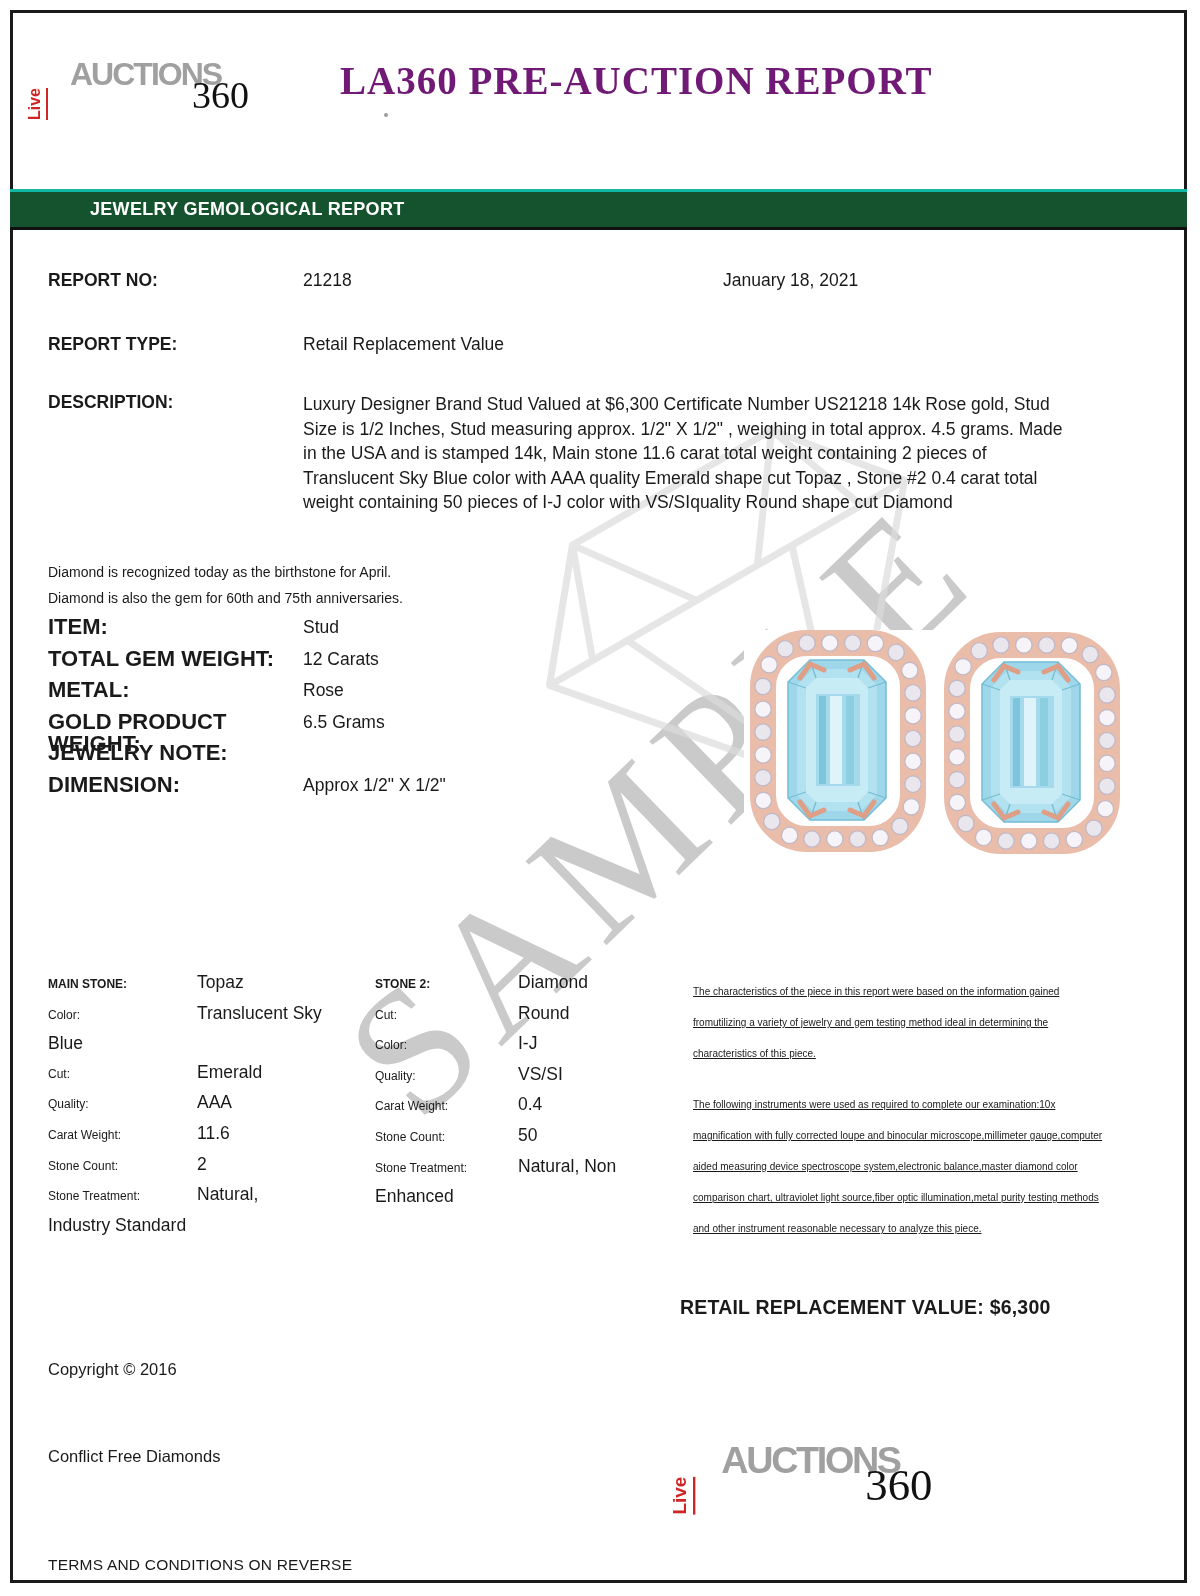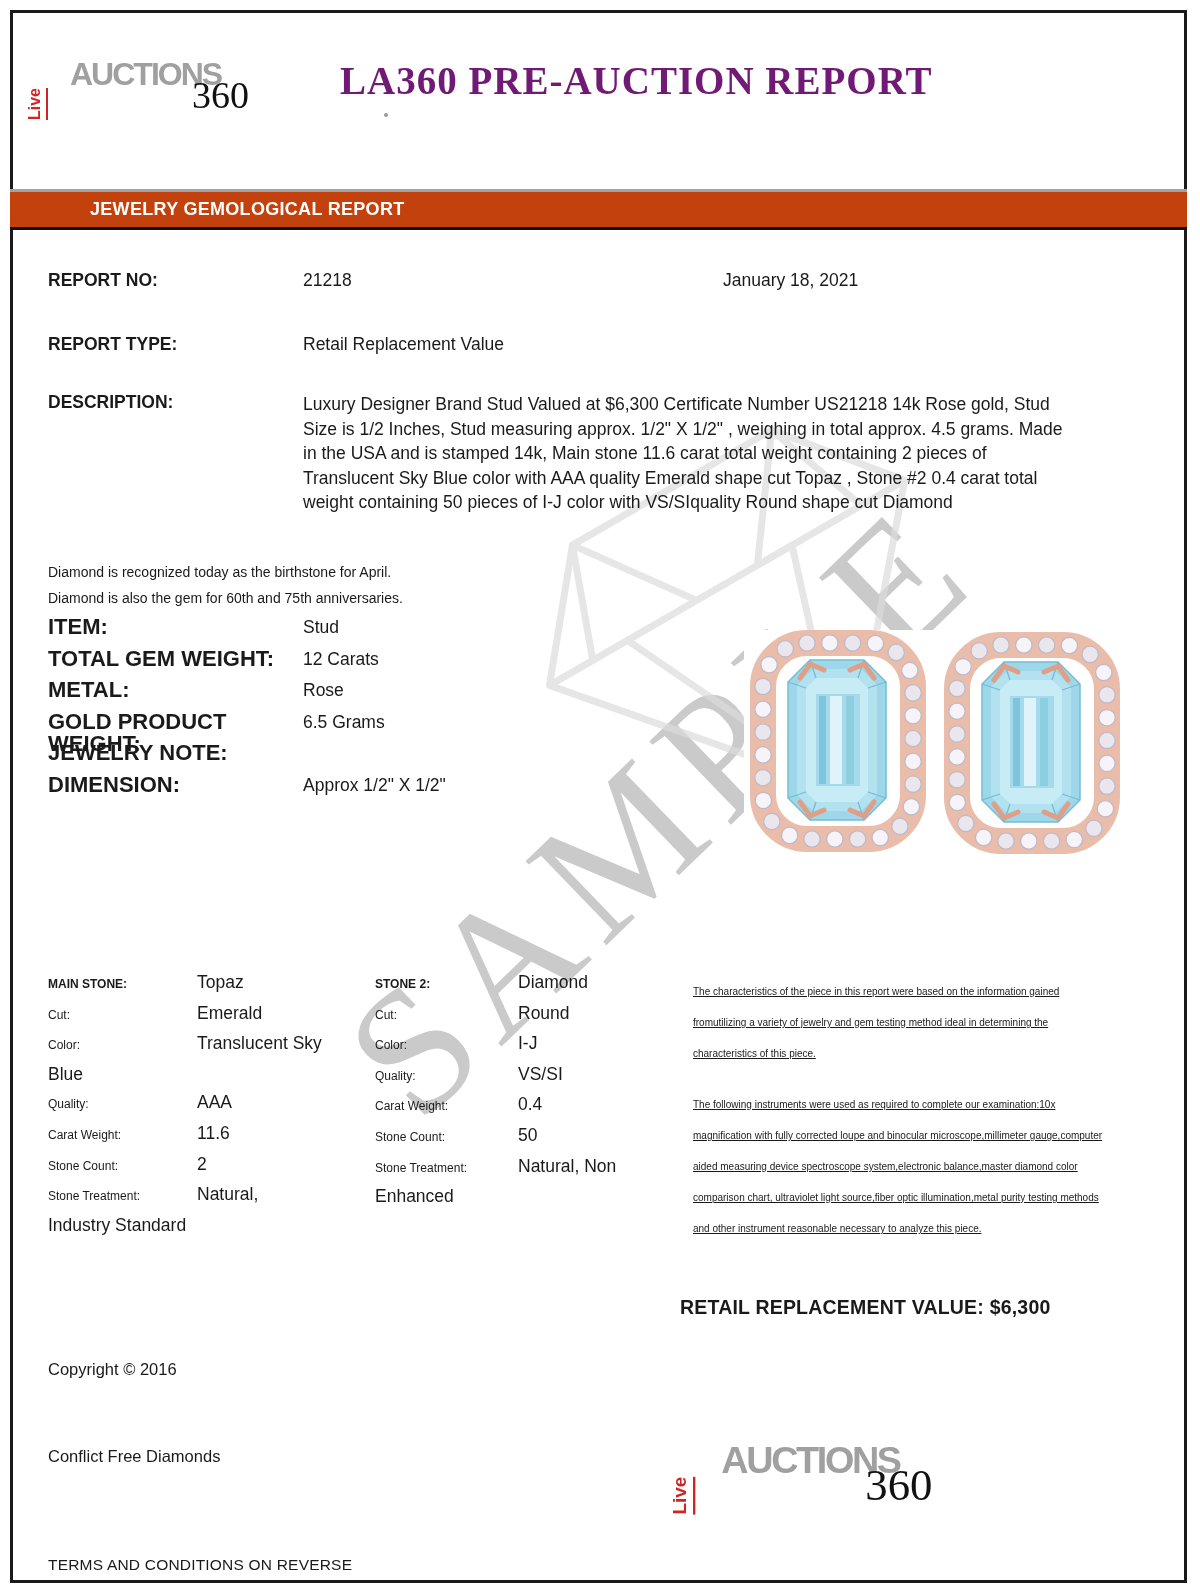--- a/index.html
+++ b/index.html
@@ -24,21 +24,21 @@
     letter-spacing:-2px;line-height:1;}
   .logo .n360{position:absolute;left:146px;top:26px;font-family:"Liberation Serif",serif;
     font-size:38px;color:#111;line-height:1;}
   .logo-top{left:46px;top:50px;z-index:1;}
   .logo-bottom{left:693px;top:1432px;transform:scale(1.18);transform-origin:top left;z-index:1;}
   .doc-title{position:absolute;left:340px;top:58px;font-family:"Liberation Serif",serif;
     font-size:39px;font-weight:600;color:#701a75;letter-spacing:1px;z-index:1;}
   .title-dot{position:absolute;left:384px;top:113px;width:4px;height:4px;background:#9a9a9a;border-radius:50%;z-index:1;}
 
   .banner{position:absolute;left:10px;top:189px;width:1177px;height:41px;box-sizing:border-box;
-    background:#c2410c;border-top:3px solid #a3a3a3;border-bottom:3px solid #101010;
+    background:#14532d;border-top:3px solid #14b8a6;border-bottom:3px solid #101010;
     display:flex;align-items:center;padding-left:80px;z-index:2;}
   .banner span{color:#ffffff;font-weight:700;font-size:18px;letter-spacing:.3px;}
 
   
   .lbl{font-weight:700;font-size:17.5px;}
   .val{font-size:17.5px;}
   .abs{position:absolute;z-index:1;}
   .desc-par{width:775px;font-size:17.5px;line-height:24.5px;}
 
   .birthstone{font-size:14px;line-height:25.5px;}
@@ -241,22 +241,22 @@
         <circle cx="25.069581985473633" cy="34.70014572143555" r="8.2" fill="#f6f4f8" stroke="#c1b9c6" stroke-width="1.3"></circle>
         <circle cx="41.186954498291016" cy="18.787555694580078" r="8.2" fill="#eae6ee" stroke="#c1b9c6" stroke-width="1.3"></circle>
       </g>
   </svg>
 </div>
 
 <div class="abs scol scol-left" style="left:48px;top:968px;">
   <div class="srow">
     <span class="slab sbold">MAIN STONE:</span><span>Topaz</span>
   </div>
+  <div class="srow"><span class="slab">Color:</span><span>Translucent Sky Blue</span></div>
   <div class="srow"><span class="slab">Cut:</span><span>Emerald</span></div>
-  <div class="srow"><span class="slab">Color:</span><span>Translucent Sky Blue</span></div>
   <div class="srow"><span class="slab">Quality:</span><span>AAA</span></div>
   <div class="srow"><span class="slab">Carat Weight:</span><span>11.6</span></div>
   <div class="srow"><span class="slab">Stone Count:</span><span>2</span></div>
   <div class="srow"><span class="slab">Stone Treatment:</span><span>Natural, Industry Standard</span></div>
 </div>
 
 <div class="abs scol scol-mid" style="left:375px;top:968px;">
   <div class="srow">
     <span class="slab sbold">STONE 2:</span><span>Diamond</span>
   </div>

